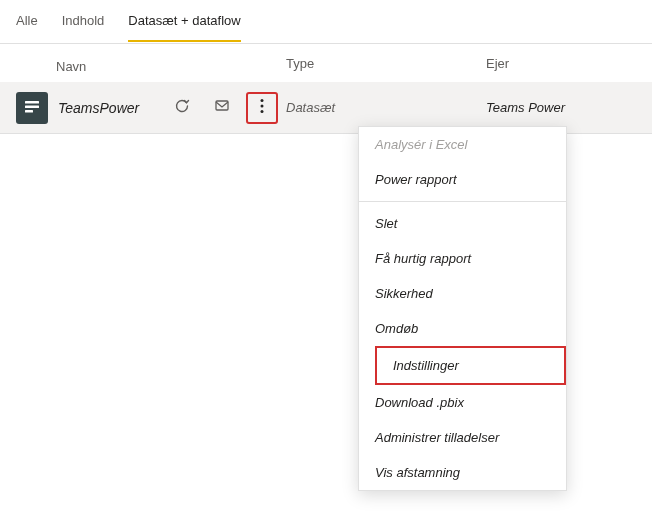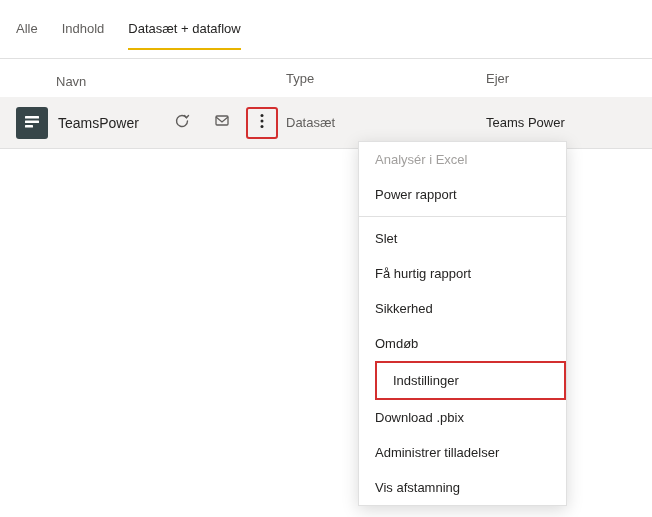--- a/index.html
+++ b/index.html
@@ -12,21 +12,21 @@
       overflow: hidden;
       color: #252423;
     }
 
     
     .top-nav {
       display: flex;
       align-items: center;
       border-bottom: 1px solid #e0e0e0;
       padding: 0 16px;
-      height: 59px;
+      height: 44px;
       gap: 24px;
     }
     .nav-tab {
       font-size: 13px;
       color: #605e5c;
       cursor: pointer;
       padding: 12px 0;
       border-bottom: 2px solid transparent;
       white-space: nowrap;
     }
@@ -50,20 +50,21 @@
 
     
     .data-row {
       display: flex;
       align-items: center;
       padding: 0 16px;
       height: 52px;
       background: #f3f2f1;
       border-bottom: 1px solid #e0e0e0;
       position: relative;
+      font-style: italic;
     }
     .row-icon {
       width: 32px;
       height: 32px;
       background: #374649;
       border-radius: 3px;
       display: flex;
       align-items: center;
       justify-content: center;
       margin-right: 10px;

